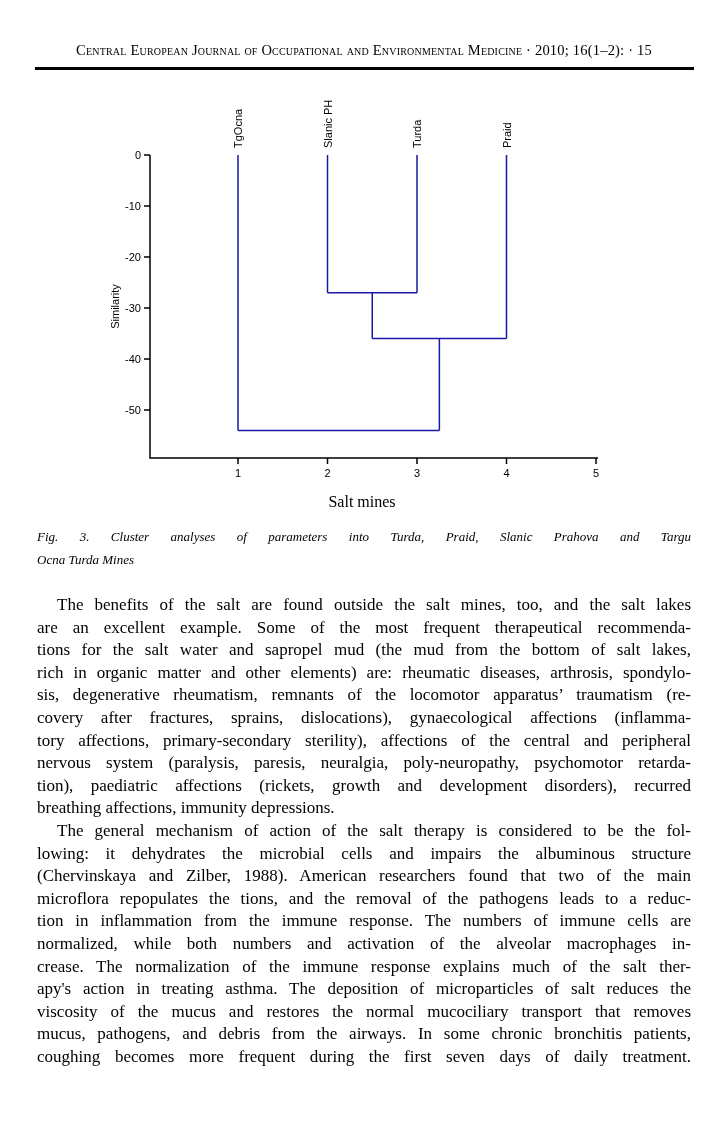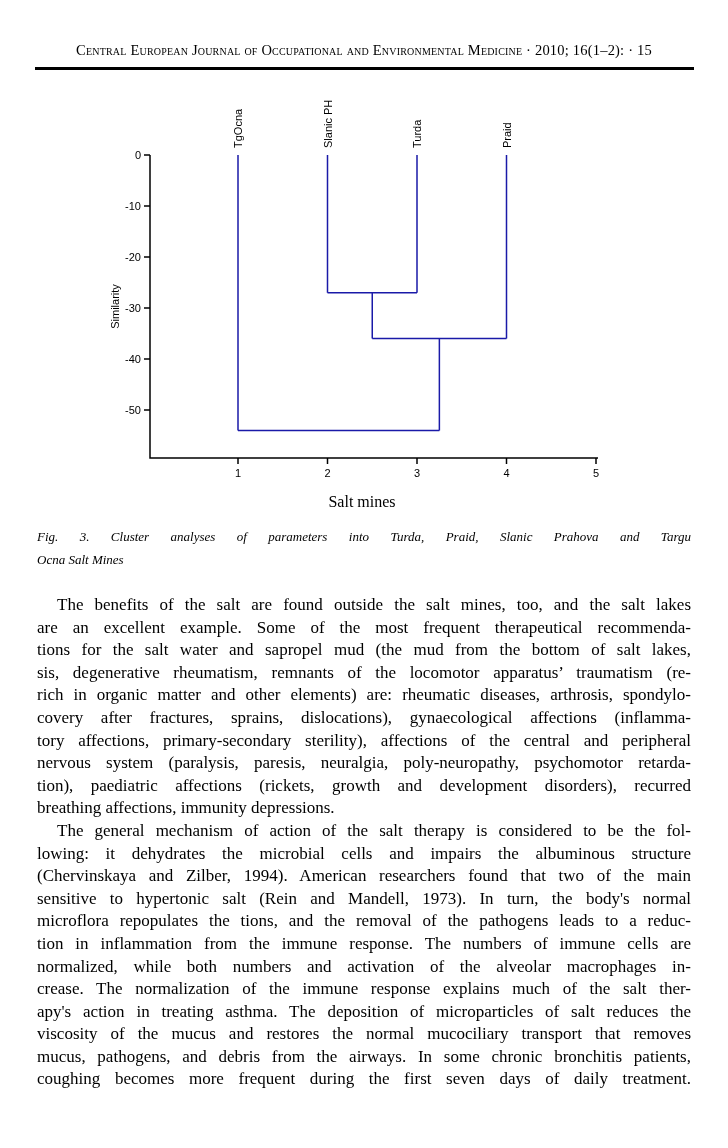--- a/index.html
+++ b/index.html
@@ -57,41 +57,40 @@
       <text transform="translate(119 218.5) rotate(-90)" text-anchor="middle" class="tick">Similarity</text>
       <text transform="translate(242 60) rotate(-90)" text-anchor="start" class="tick">TgOcna</text>
       <text transform="translate(331.5 60) rotate(-90)" text-anchor="start" class="tick">Slanic PH</text>
       <text transform="translate(421 60) rotate(-90)" text-anchor="start" class="tick">Turda</text>
       <text transform="translate(510.5 60) rotate(-90)" text-anchor="start" class="tick">Praid</text>
       <path d="M 327.5 67 V 204.7 M 417 67 V 204.7 M 327.5 204.7 H 417 M 372.25 204.7 V 250.6 M 506.5 67 V 250.6 M 372.25 250.6 H 506.5 M 238 67 V 342.4 M 439.375 250.6 V 342.4 M 238 342.4 H 439.375" stroke="#1a1aa8" stroke-width="1.5" fill="none"></path>
     </svg>
 
   <div class="caption">
       <div class="line">Fig. 3. Cluster analyses of parameters into Turda, Praid, Slanic Prahova and Targu</div>
-      <div class="line">Ocna Salt Mines</div>
+      <div class="line">Ocna Turda Mines</div>
     </div>
 
   <div class="bodytext">
     <div class="para indent last-left">
         <div class="line">The benefits of the salt are found outside the salt mines, too, and the salt lakes</div>
         <div class="line">are an excellent example. Some of the most frequent therapeutical recommenda-</div>
         <div class="line">tions for the salt water and sapropel mud (the mud from the bottom of salt lakes,</div>
+        <div class="line">rich in organic matter and other elements) are: rheumatic diseases, arthrosis, spondylo-</div>
         <div class="line">sis, degenerative rheumatism, remnants of the locomotor apparatus’ traumatism (re-</div>
-        <div class="line">rich in organic matter and other elements) are: rheumatic diseases, arthrosis, spondylo-</div>
         <div class="line">covery after fractures, sprains, dislocations), gynaecological affections (inflamma-</div>
         <div class="line">tory affections, primary-secondary sterility), affections of the central and peripheral</div>
         <div class="line">nervous system (paralysis, paresis, neuralgia, poly-neuropathy, psychomotor retarda-</div>
         <div class="line">tion), paediatric affections (rickets, growth and development disorders), recurred</div>
         <div class="line">breathing affections, immunity depressions.</div>
       </div>
     <div class="para indent">
         <div class="line">The general mechanism of action of the salt therapy is considered to be the fol-</div>
         <div class="line">lowing: it dehydrates the microbial cells and impairs the albuminous structure</div>
-        <div class="line">(Chervinskaya and Zilber, 1994). American researchers found that two of the main</div>
-        <div class="line">sensitive to hypertonic salt (Rein and Mandell, 1973). In turn, the body's normal</div>
+        <div class="line">(Chervinskaya and Zilber, 1988). American researchers found that two of the main</div>
         <div class="line">microflora repopulates the tions, and the removal of the pathogens leads to a reduc-</div>
         <div class="line">tion in inflammation from the immune response. The numbers of immune cells are</div>
         <div class="line">normalized, while both numbers and activation of the alveolar macrophages in-</div>
         <div class="line">crease. The normalization of the immune response explains much of the salt ther-</div>
         <div class="line">apy's action in treating asthma. The deposition of microparticles of salt reduces the</div>
         <div class="line">viscosity of the mucus and restores the normal mucociliary transport that removes</div>
         <div class="line">mucus, pathogens, and debris from the airways. In some chronic bronchitis patients,</div>
         <div class="line">coughing becomes more frequent during the first seven days of daily treatment.</div>
       </div>
   </div>

